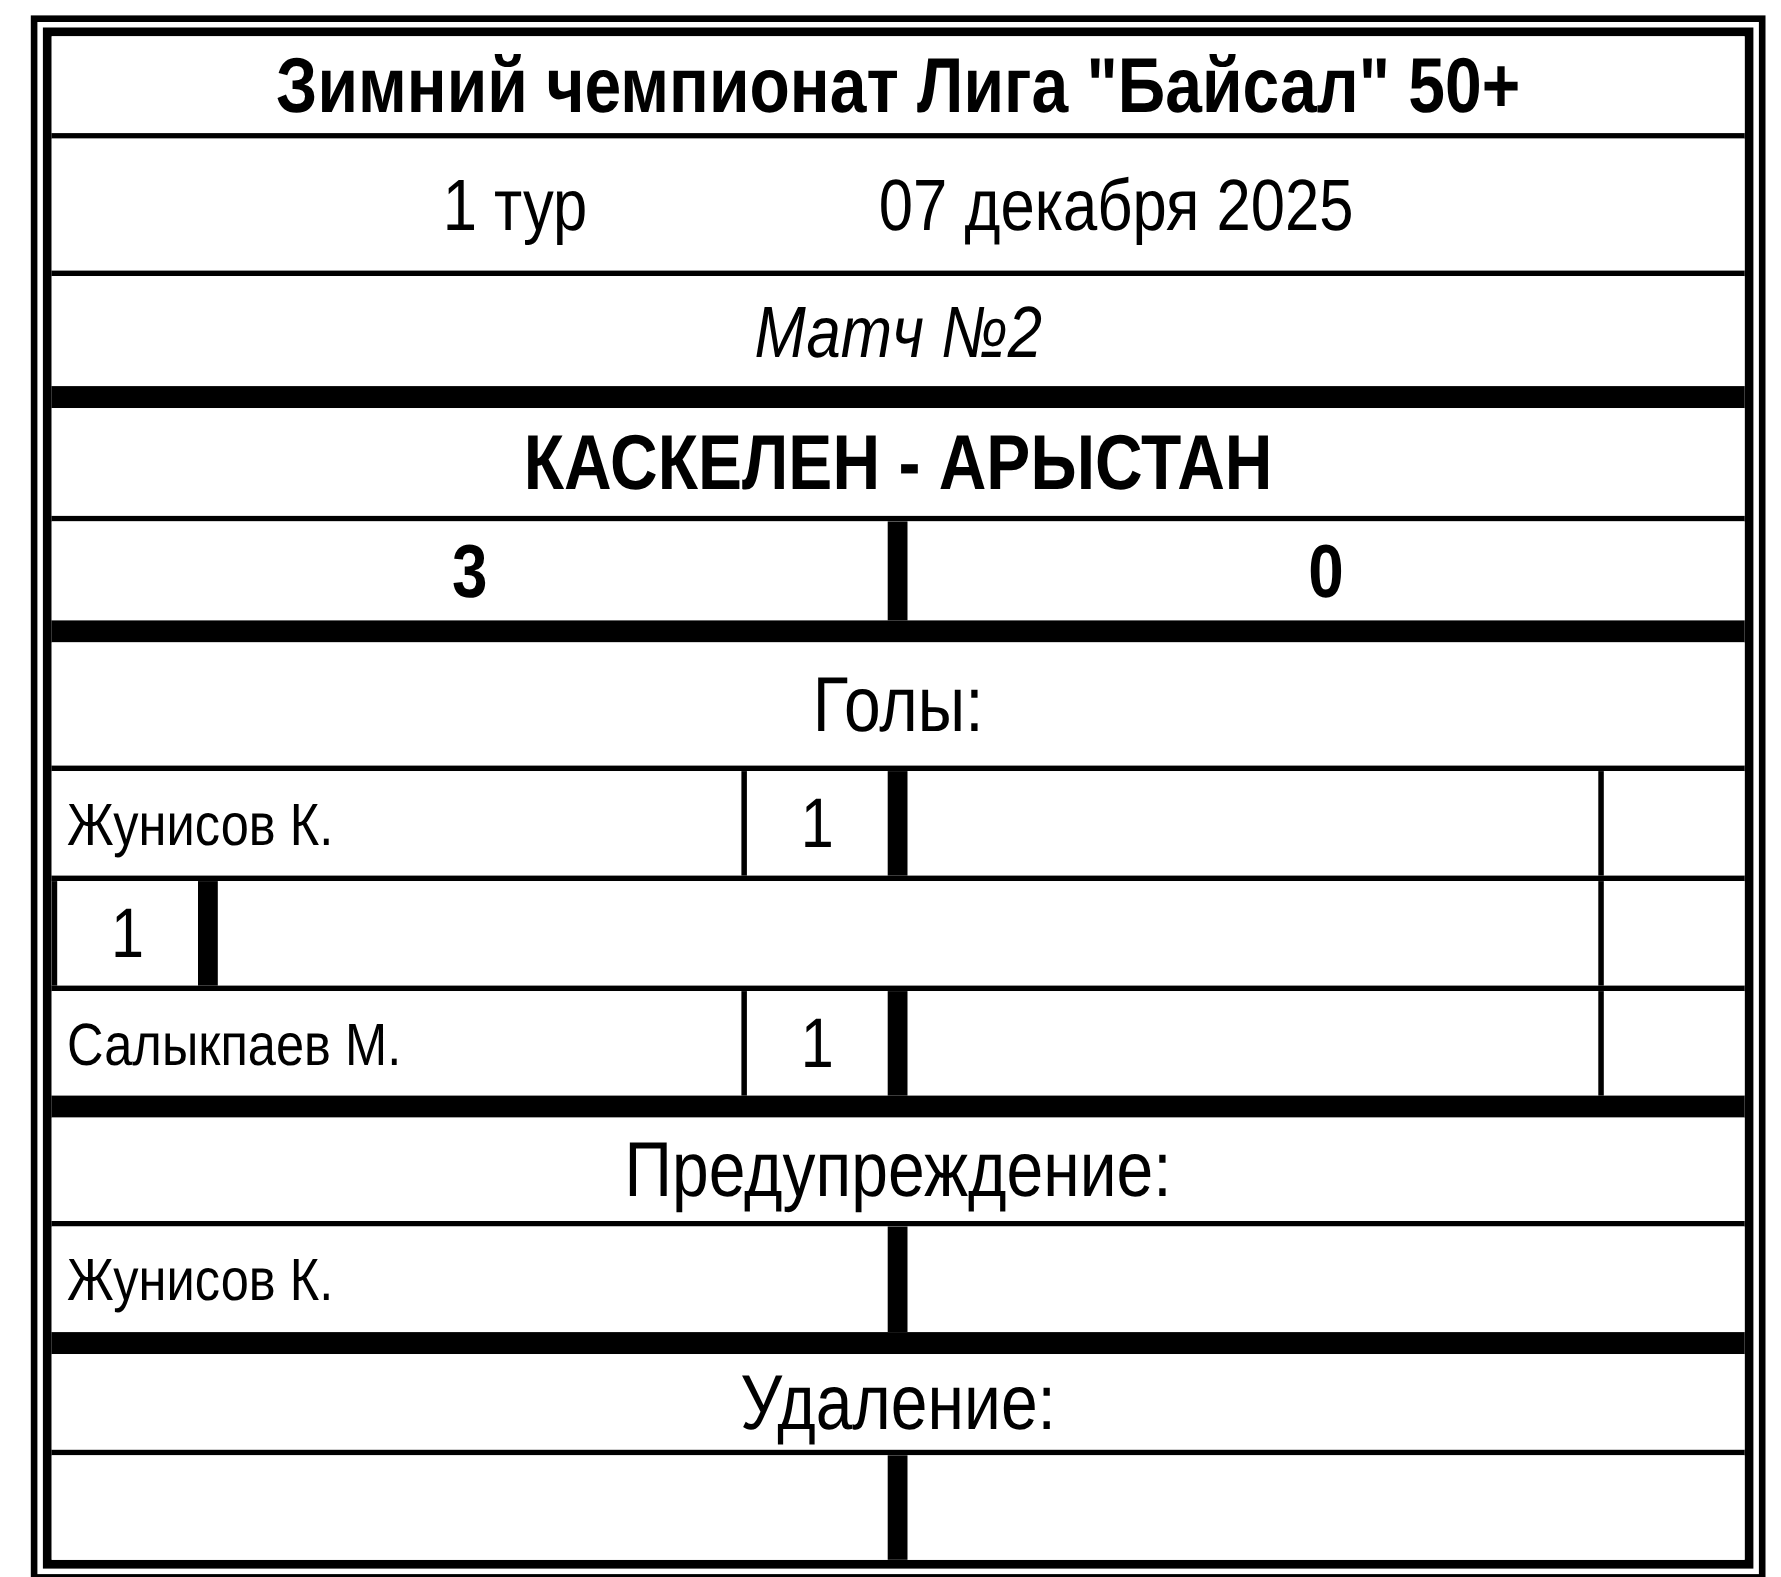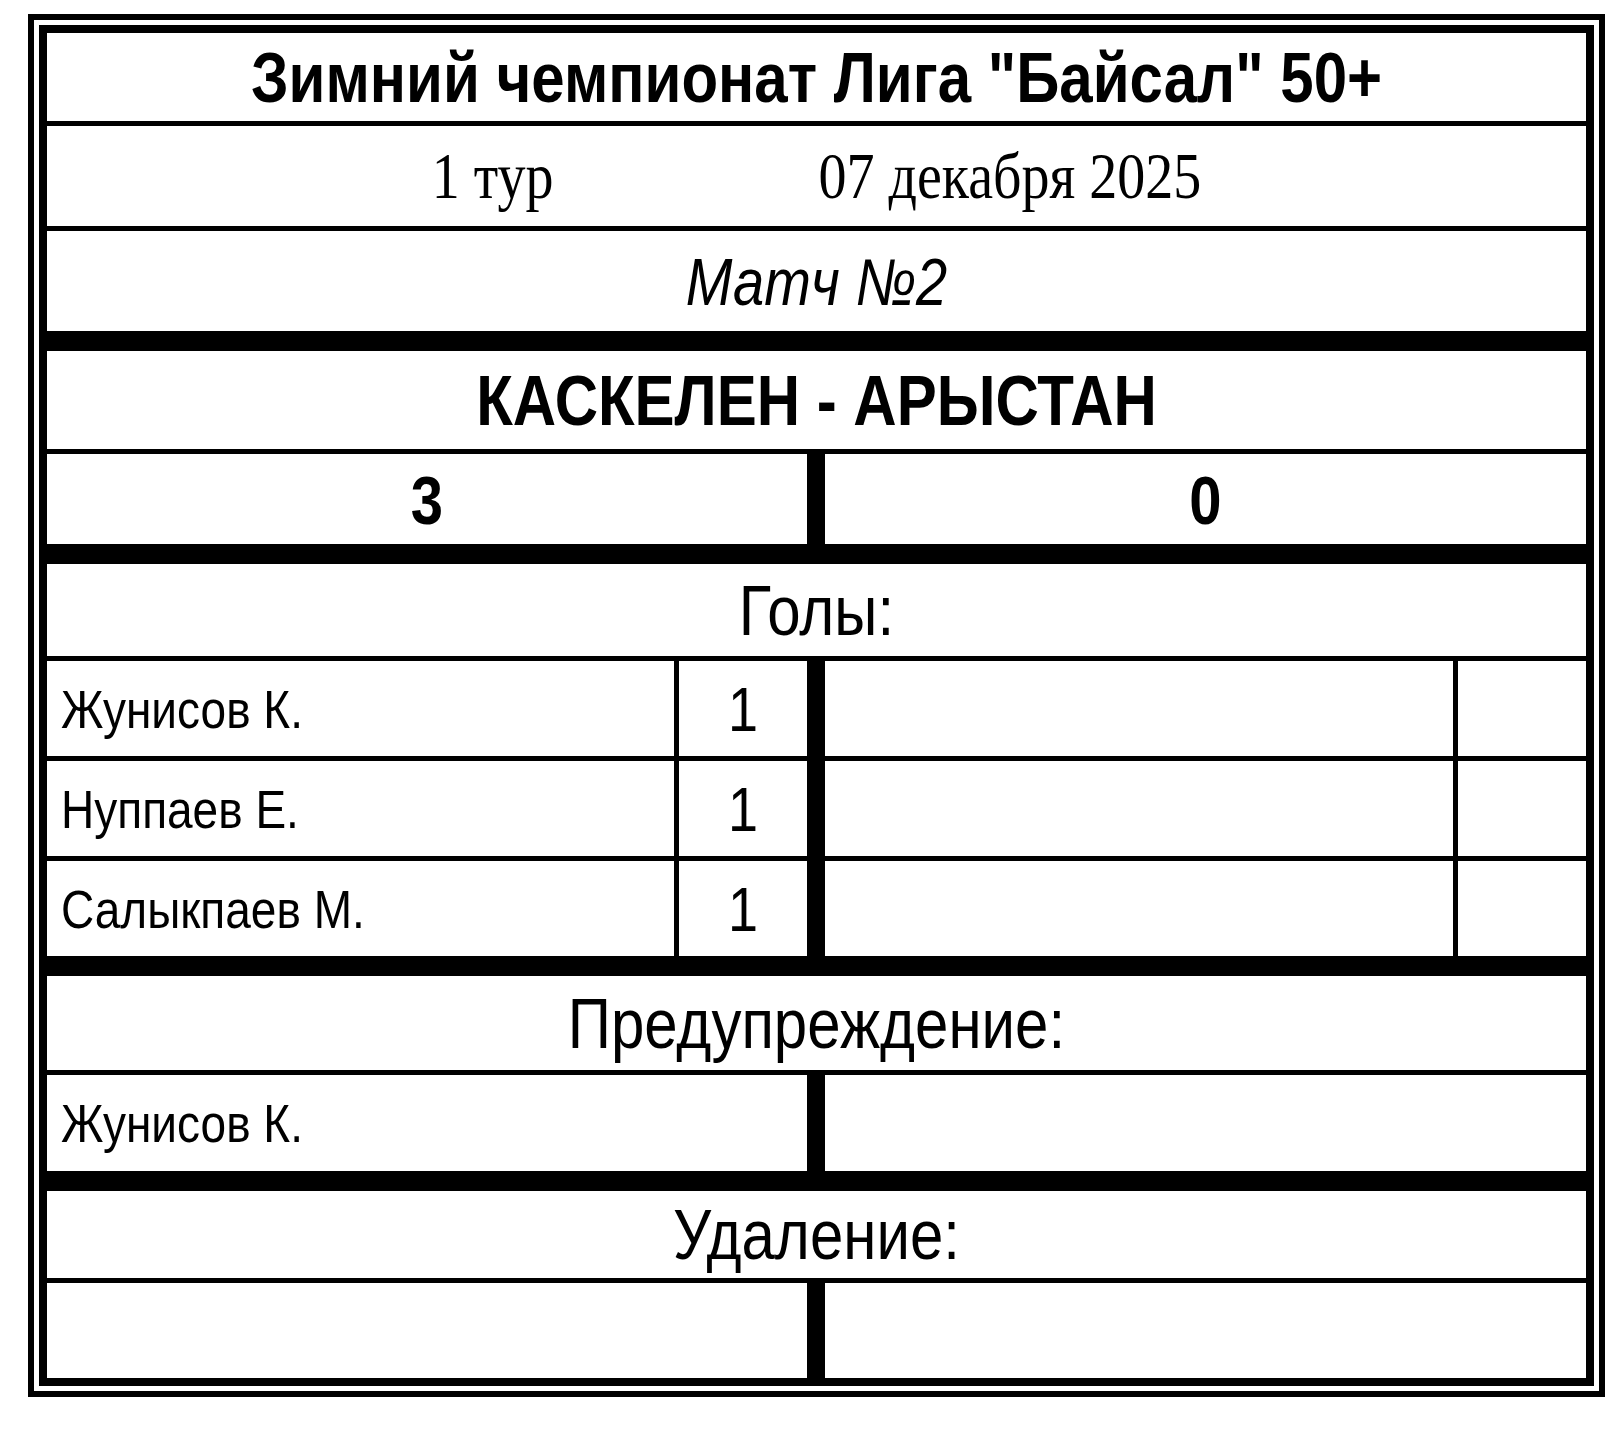--- a/index.html
+++ b/index.html
@@ -18,25 +18,25 @@
   .t.left-origin { transform-origin:left center; }
   .b { font-weight:bold; }
 
   .row { display:flex; align-items:center; justify-content:center; background:var(--paper); }
   .hr  { height:5px;  background:var(--ink); }
   .bar { height:20px; background:var(--ink); }
   .vbar { width:18px; background:var(--ink); align-self:stretch; }
   .vhr  { width:5px;  background:var(--ink); align-self:stretch; }
 
   .h-title  { height:88px; }
-  .h-tour   { height:100px;font-family:Liberation Serif, serif; }
+  .h-tour   { height:120px; }
   .h-match  { height:100px;font-style:italic; }
   .h-teams  { height:98px; }
   .h-score  { height:90px; }
-  .h-sechead{ height:92px; }
+  .h-sechead{ height:112px; }
   .h-goal   { height:95px; }
   .h-warnhd { height:94px; }
   .h-warn   { height:96px; }
   .h-redhd  { height:87px; }
   .h-red    { height:95px; }
 
   .fs-title { font-size:60px; }
   .fs-line  { font-size:56px; }
   .fs-teams { font-size:60px; }
   .fs-score { font-size:58px; }
@@ -114,23 +114,20 @@
           <span class="t left-origin fs-name"></span>
         </div>
         <div class="vhr"></div>
         <div class="gcount2">
           <span class="t fs-count"></span>
         </div>
       </div>
       <div class="hr"></div>
 
       <div class="goal-row h-goal">
-        <div class="gname">
-          <span class="t left-origin fs-name">Нуппаев Е.</span>
-        </div>
         <div class="vhr"></div>
         <div class="gcount">
           <span class="t fs-count">1</span>
         </div>
         <div class="vbar"></div>
         <div class="gname2">
           <span class="t left-origin fs-name"></span>
         </div>
         <div class="vhr"></div>
         <div class="gcount2">

